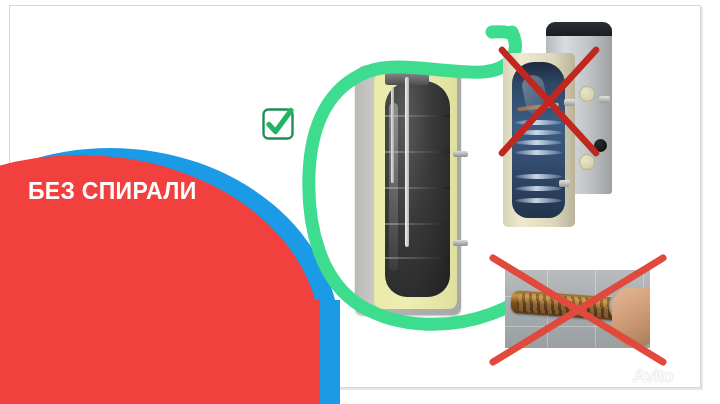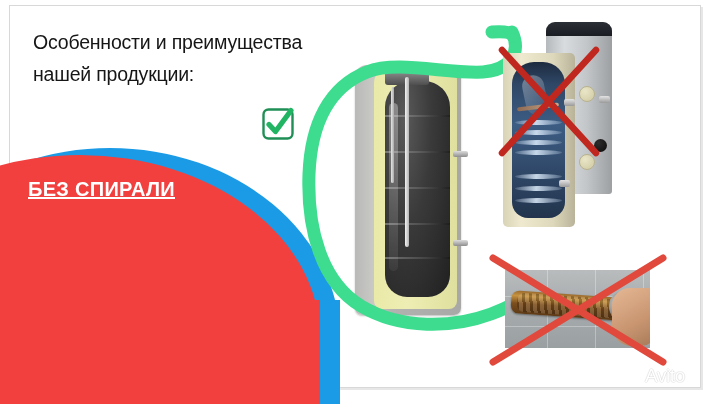--- a/index.html
+++ b/index.html
@@ -80,24 +80,23 @@
   }
 
   
   .promo {
     position: absolute;
     left: 28px; top: 178px;
     width: 250px;
     color: #ffffff;
   }
   .promo-title {
-    font-size: 20px;
+    font-size: 23px;
     font-weight: 700;
     letter-spacing: 0.3px;
-    text-decoration: underline;
   }
   .promo-body {
     font-size: 13.5px;
     font-weight: 700;
     line-height: 19.5px;
     white-space: pre-line;
   }
 
   
   .check-box {
@@ -314,21 +313,21 @@
   }
 
   
   .avito {
     position: absolute;
     left: 608px; top: 363px;
     width: 96px; height: 26px;
     opacity: .55;
     display: flex;
     align-items: center;
-    gap: 15px;
+    gap: 3px;
   }
   .avito-word {
     font-size: 19px;
     font-weight: 400;
     color: #ffffff;
     text-shadow:
       0 0 1px rgba(0,0,0,.18),
       1px 0 0 rgba(0,0,0,.10),
       -1px 0 0 rgba(0,0,0,.10),
       0 1px 0 rgba(0,0,0,.10),
@@ -343,22 +342,20 @@
 
   <div class="card-frame"></div>
   <div class="card-frame-shadow"></div>
 
   <div class="blue-blob"></div>
   <div class="blue-blob-fill"></div>
 
   <div class="red-blob"></div>
   <div class="red-blob-fill"></div>
 
-  <div class="headline">Особенности и преимущества
-нашей продукции:</div>
 
   <div class="promo">
     <div class="promo-title">БЕЗ СПИРАЛИ</div>
   </div>
 
   <div class="boiler-main">
     <div class="bm-shell"></div>
     <div class="bm-insul"></div>
     <div class="bm-tank">
       <div class="bm-rib" style="top:34px"></div>

